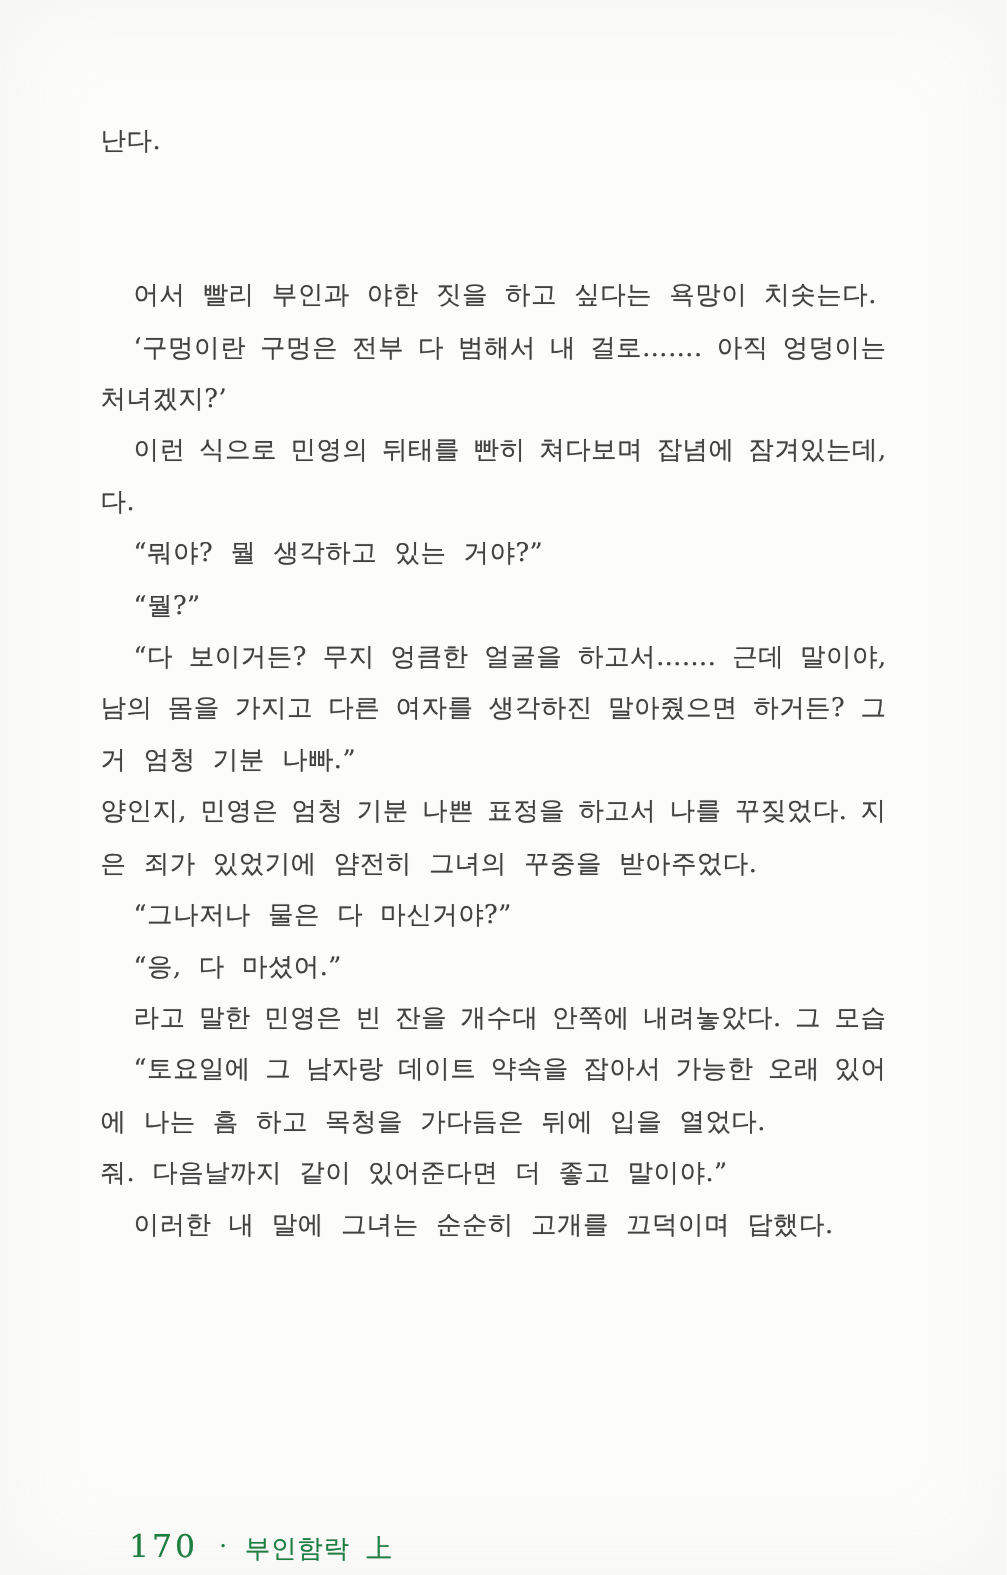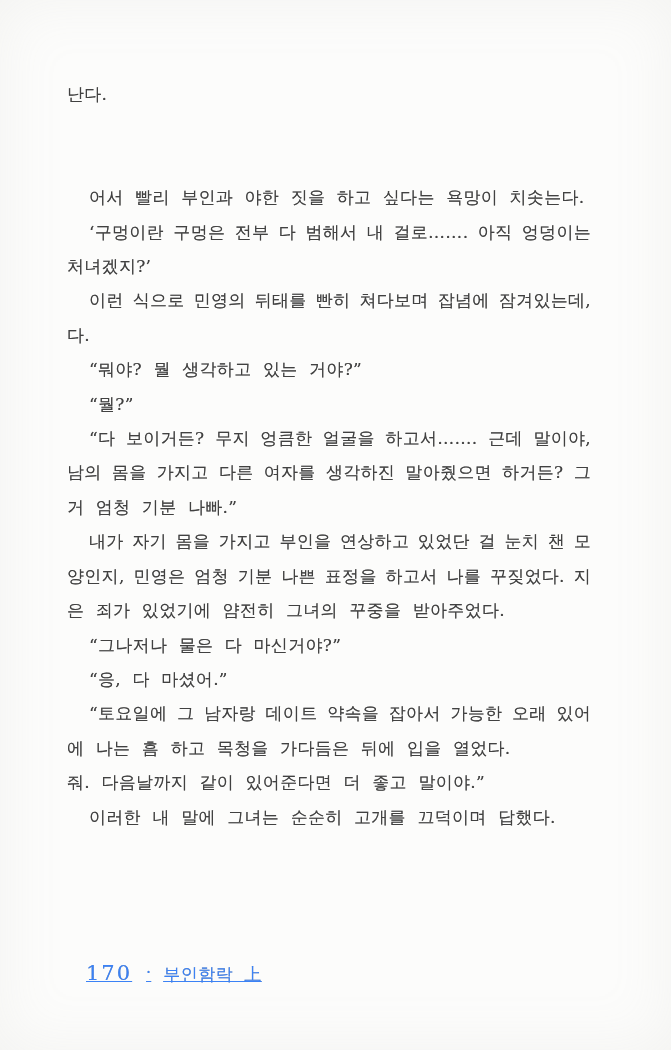--- a/index.html
+++ b/index.html
@@ -48,26 +48,25 @@
     text-align-last: justify;
     word-spacing: 0;
   }
   .line.justify.indent {
     padding-left: 0;
     text-indent: 22px;
   }
   .page-footer {
     position: absolute;
     left: 86px;
-    top: 956px;
+    top: 1014px;
     height: 34px;
     line-height: 34px;
-    color: #3b82f6;
+    color: #15803d;
     text-shadow: 0 0 0.5px rgba(70,70,70,0.5);
-    text-decoration: underline;
   }
   .page-footer .num {
     font-size: 21px;
     letter-spacing: 2px;
   }
   .page-footer .sep {
     font-size: 16px;
     margin: 0 12px 0 14px;
     vertical-align: 2px;
   }
@@ -88,25 +87,25 @@
       <div class="line indent">어서 빨리 부인과 야한 짓을 하고 싶다는 욕망이 치솟는다.</div>
       <div class="line indent justify">‘구멍이란 구멍은 전부 다 범해서 내 걸로……. 아직 엉덩이는</div>
       <div class="line">처녀겠지?’</div>
       <div class="line indent justify">이런 식으로 민영의 뒤태를 빤히 쳐다보며 잡념에 잠겨있는데,</div>
       <div class="line">다.</div>
       <div class="line indent">“뭐야? 뭘 생각하고 있는 거야?”</div>
       <div class="line indent">“뭘?”</div>
       <div class="line indent justify">“다 보이거든? 무지 엉큼한 얼굴을 하고서……. 근데 말이야,</div>
       <div class="line justify">남의 몸을 가지고 다른 여자를 생각하진 말아줬으면 하거든? 그</div>
       <div class="line">거 엄청 기분 나빠.”</div>
-      <div class="line indent justify">내가 자기 몸을 가지고 부인을 연상하고 있었단 걸 눈치 챈 모</div>
       <div class="line justify">양인지, 민영은 엄청 기분 나쁜 표정을 하고서 나를 꾸짖었다. 지</div>
       <div class="line">은 죄가 있었기에 얌전히 그녀의 꾸중을 받아주었다.</div>
       <div class="line indent">“그나저나 물은 다 마신거야?”</div>
       <div class="line indent">“응, 다 마셨어.”</div>
+      <div class="line indent justify">라고 말한 민영은 빈 잔을 개수대 안쪽에 내려놓았다. 그 모습</div>
       <div class="line indent justify">“토요일에 그 남자랑 데이트 약속을 잡아서 가능한 오래 있어</div>
       <div class="line">에 나는 흠 하고 목청을 가다듬은 뒤에 입을 열었다.</div>
       <div class="line">줘. 다음날까지 같이 있어준다면 더 좋고 말이야.”</div>
       <div class="line indent">이러한 내 말에 그녀는 순순히 고개를 끄덕이며 답했다.</div>
     </div>
   <div class="page-footer">
     <span class="num">170</span><span class="sep">·</span><span class="title">부인함락 上</span>
   </div>
 </div>
 

